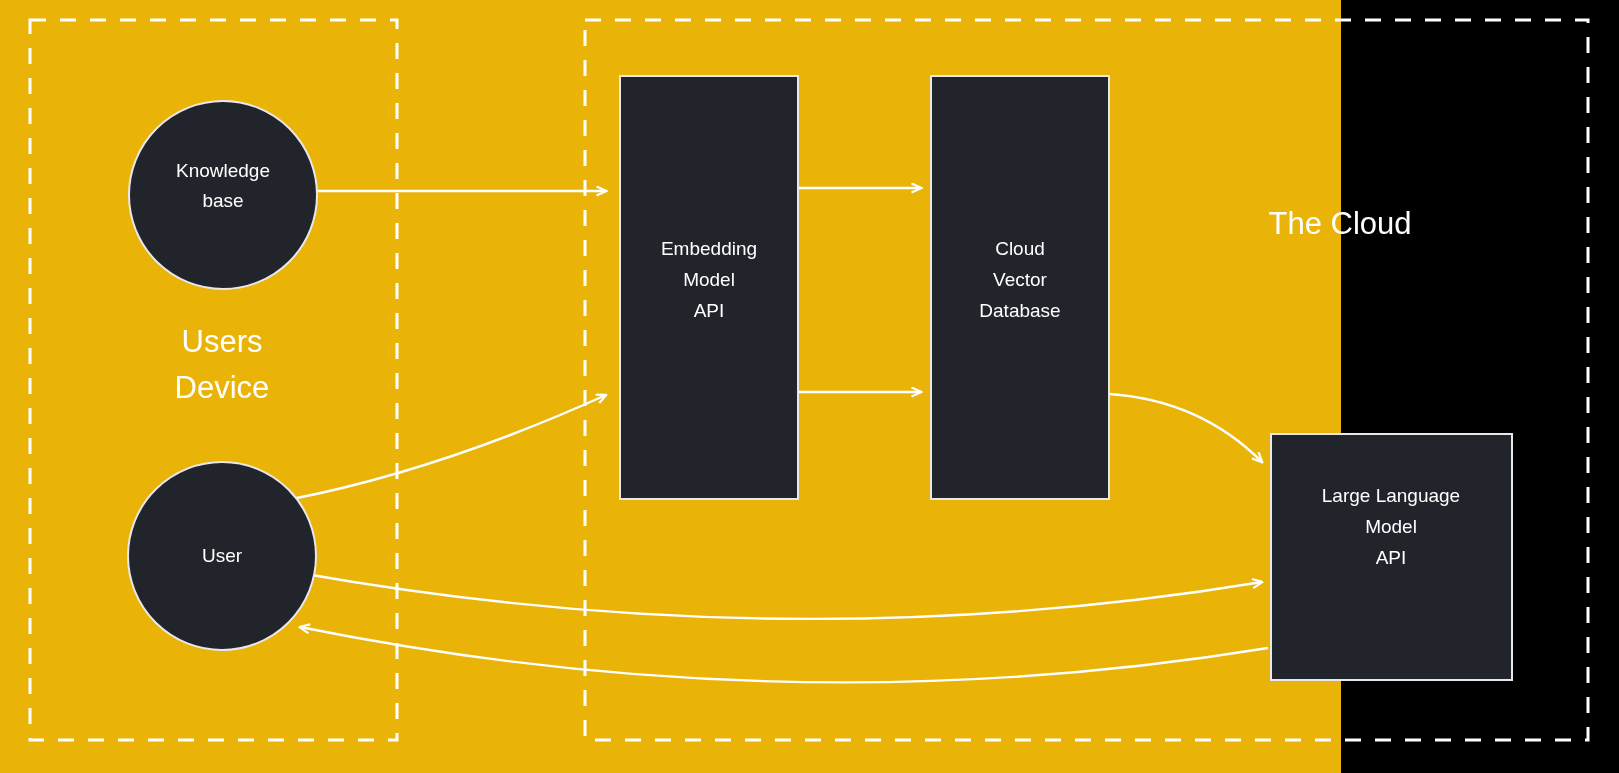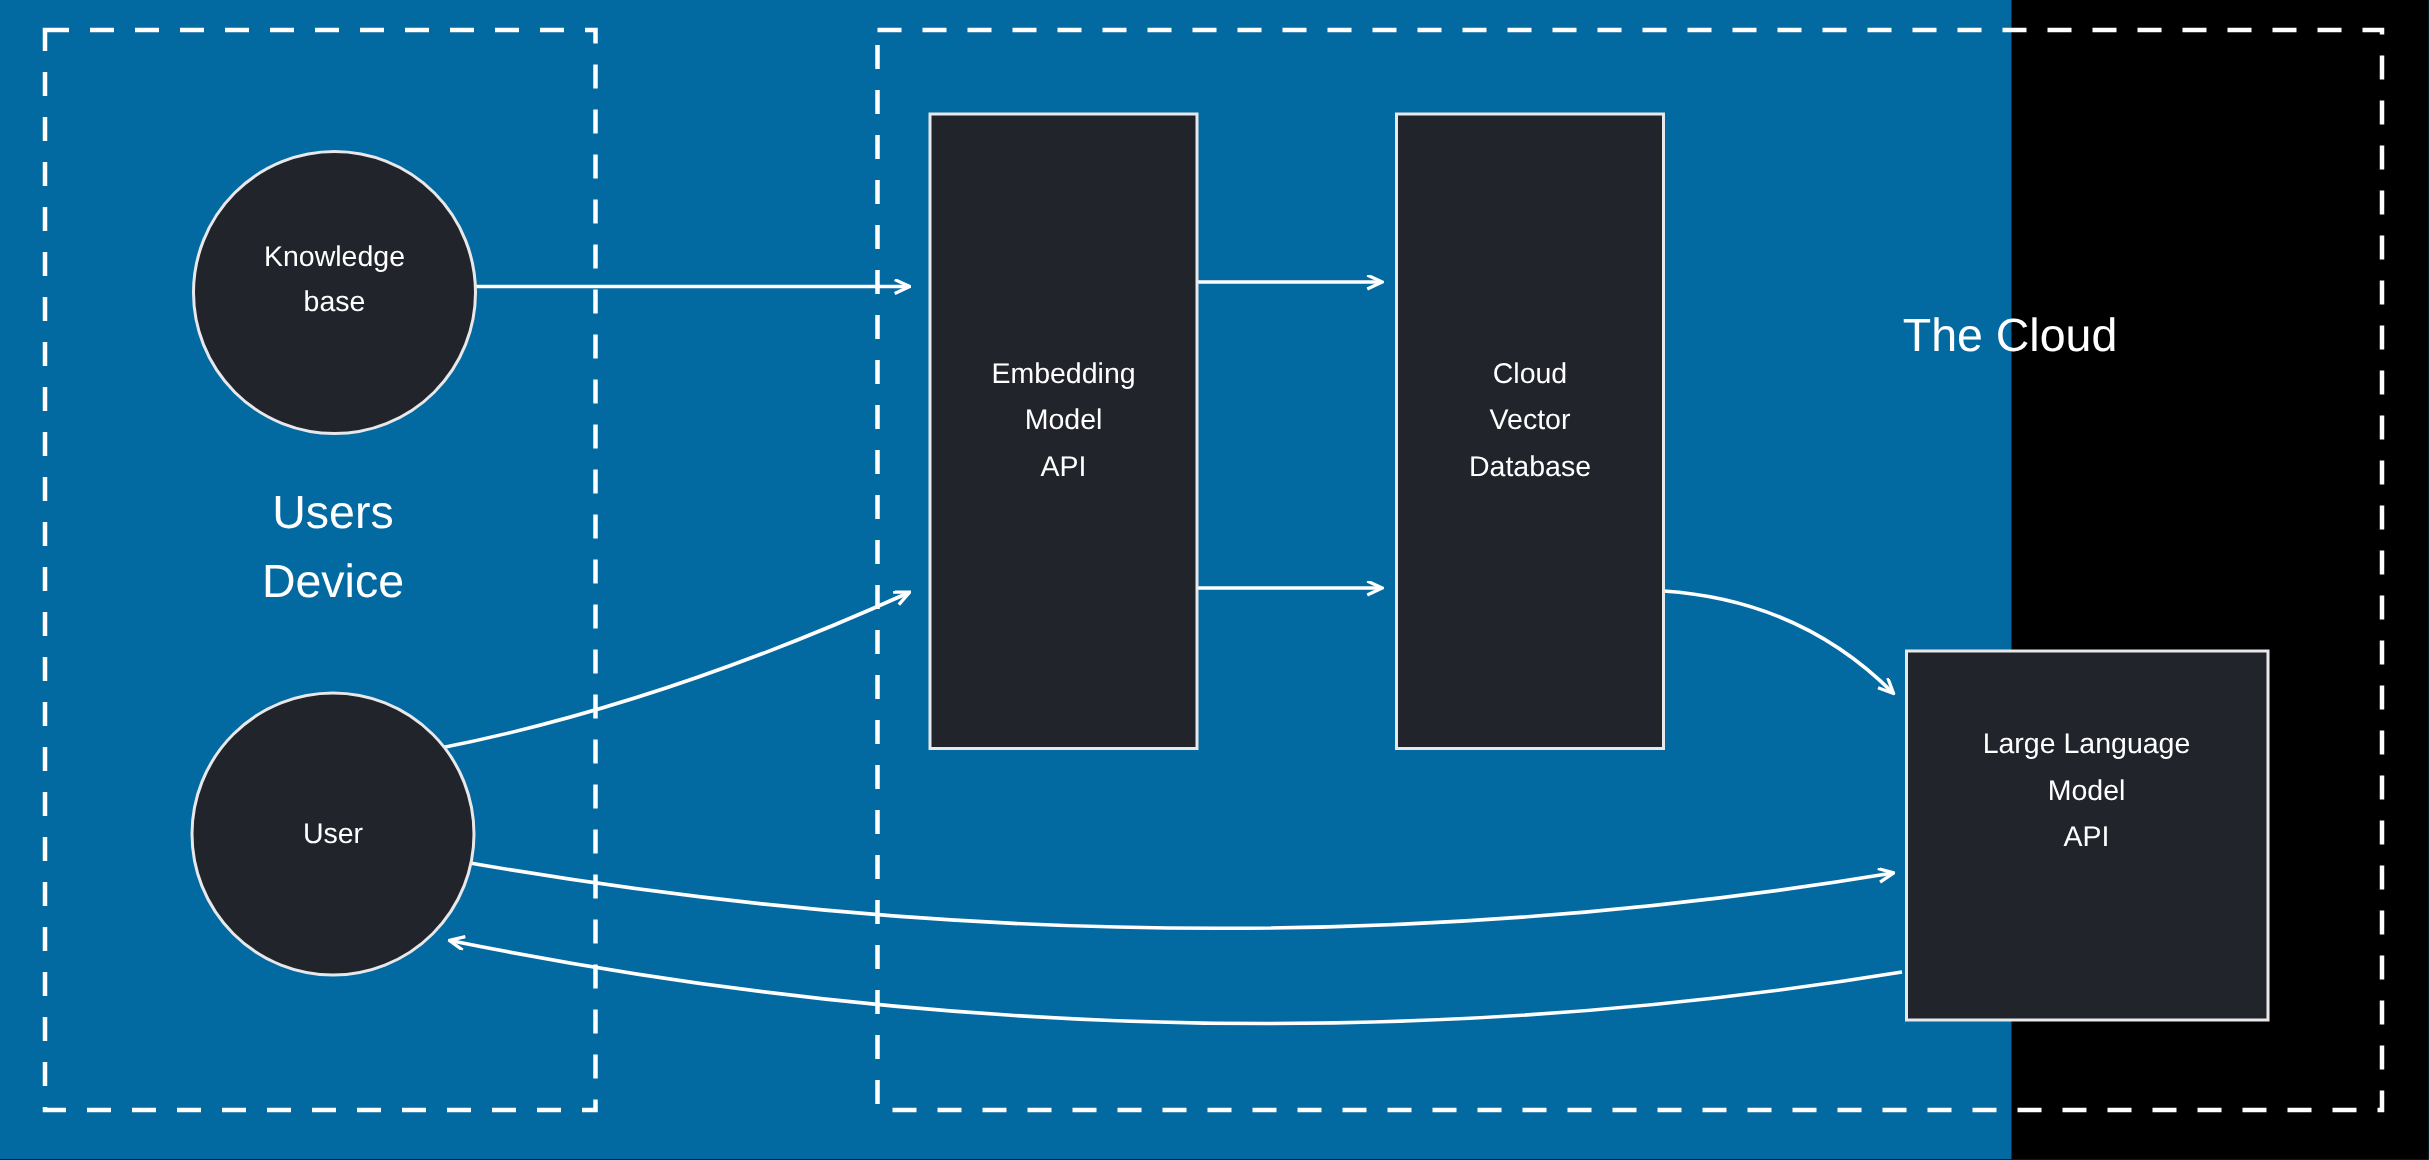--- a/index.html
+++ b/index.html
@@ -11,21 +11,21 @@
   body {
     width: 1619px;
     height: 773px;
     overflow: hidden;
     font-family: "Liberation Sans", sans-serif;
   }
   #diagram-root {
     position: relative;
     width: 1341px;
     height: 773px;
-    background: #0369a1;
+    background: #eab308;
     text-align: right;
   }
   svg.layer {
     position: absolute;
     top: 0;
     left: 0;
     width: 1619px;
     height: 773px;
   }
   .node-label {

